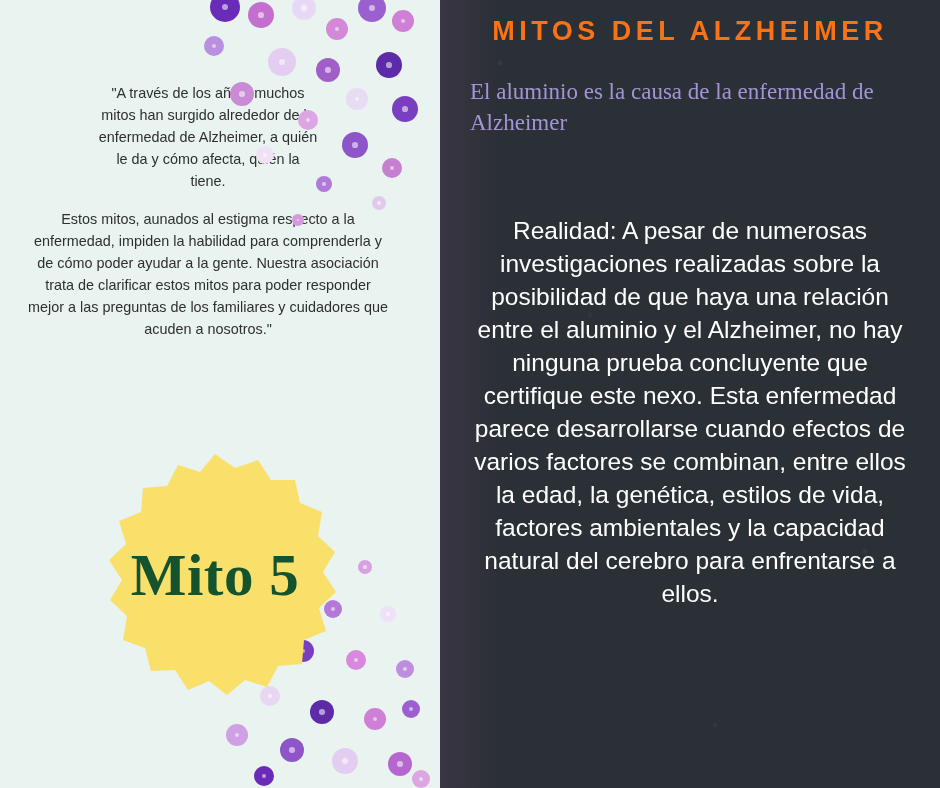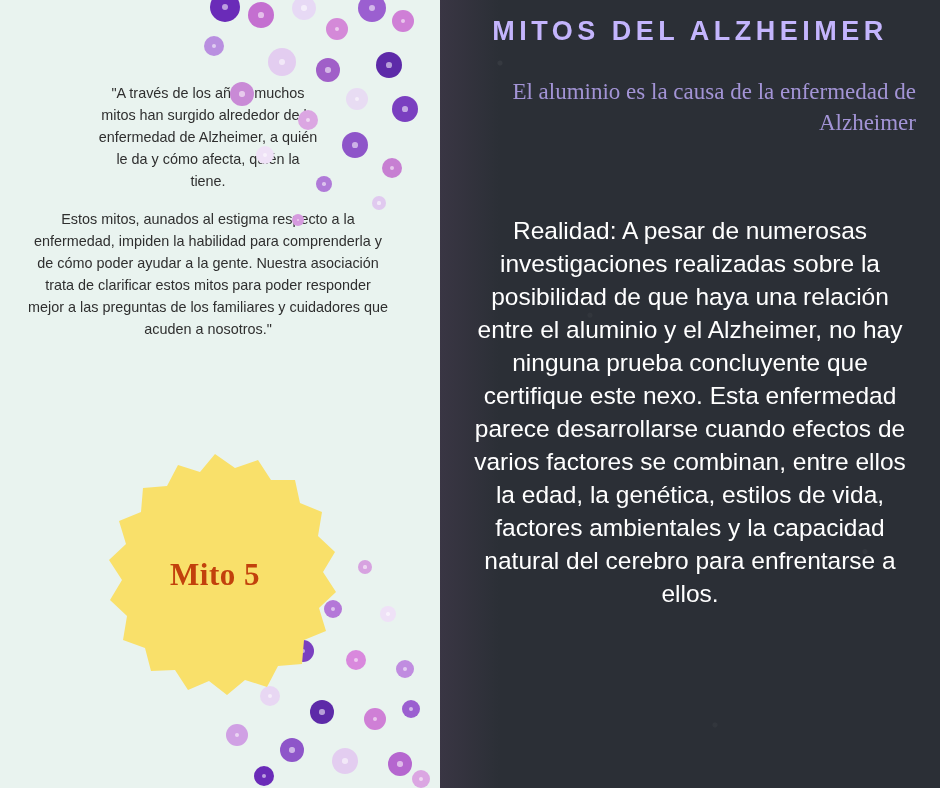--- a/index.html
+++ b/index.html
@@ -70,22 +70,22 @@
     position: absolute;
     left: 0;
     top: 0;
     width: 250px;
     height: 250px;
     display: flex;
     align-items: center;
     justify-content: center;
     font-family: "Liberation Serif", serif;
     font-weight: bold;
-    font-size: 31px;
-    color: #c2410c;
+    font-size: 59px;
+    color: #14532d;
     letter-spacing: 0.5px;
   }
 
   
   .confetti-band {
     position: absolute;
     left: 196px;
     top: 0;
     width: 244px;
     height: 788px;
@@ -136,31 +136,31 @@
     height: 788px;
     background: linear-gradient(to right, rgba(60,55,70,0.85), rgba(43,47,54,0));
   }
 
   .main-title {
     position: absolute;
     left: 0;
     top: 16px;
     width: 500px;
     text-align: center;
-    color: #c4b5fd;
+    color: #f97316;
     font-size: 27px;
     font-weight: bold;
     letter-spacing: 4.5px;
   }
   .myth-subtitle {
     position: absolute;
-    left: 36px;
+    left: 30px;
     top: 76px;
     width: 440px;
-    text-align: right;
+    text-align: left;
     color: #a394d6;
     font-family: "Liberation Serif", serif;
     font-size: 23px;
     line-height: 31px;
   }
   .reality-text {
     position: absolute;
     left: 22px;
     top: 214px;
     width: 456px;

